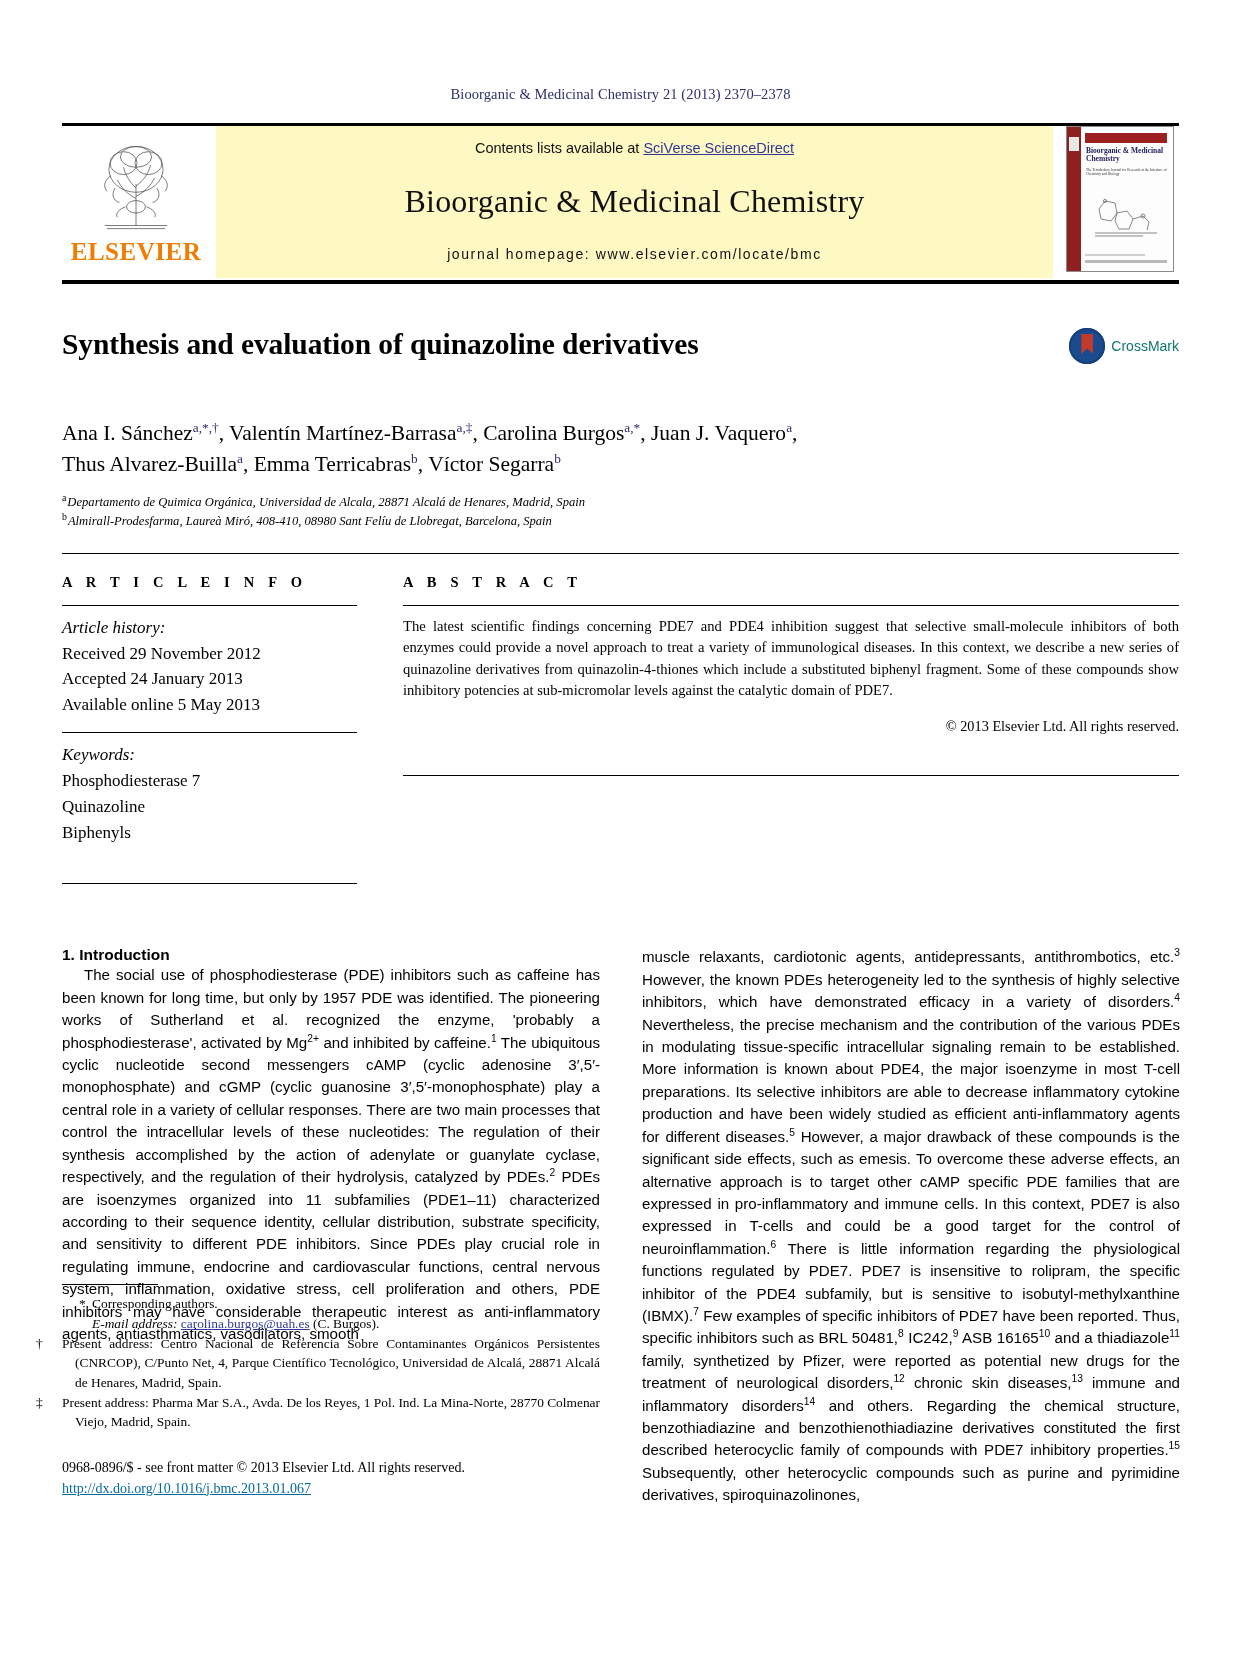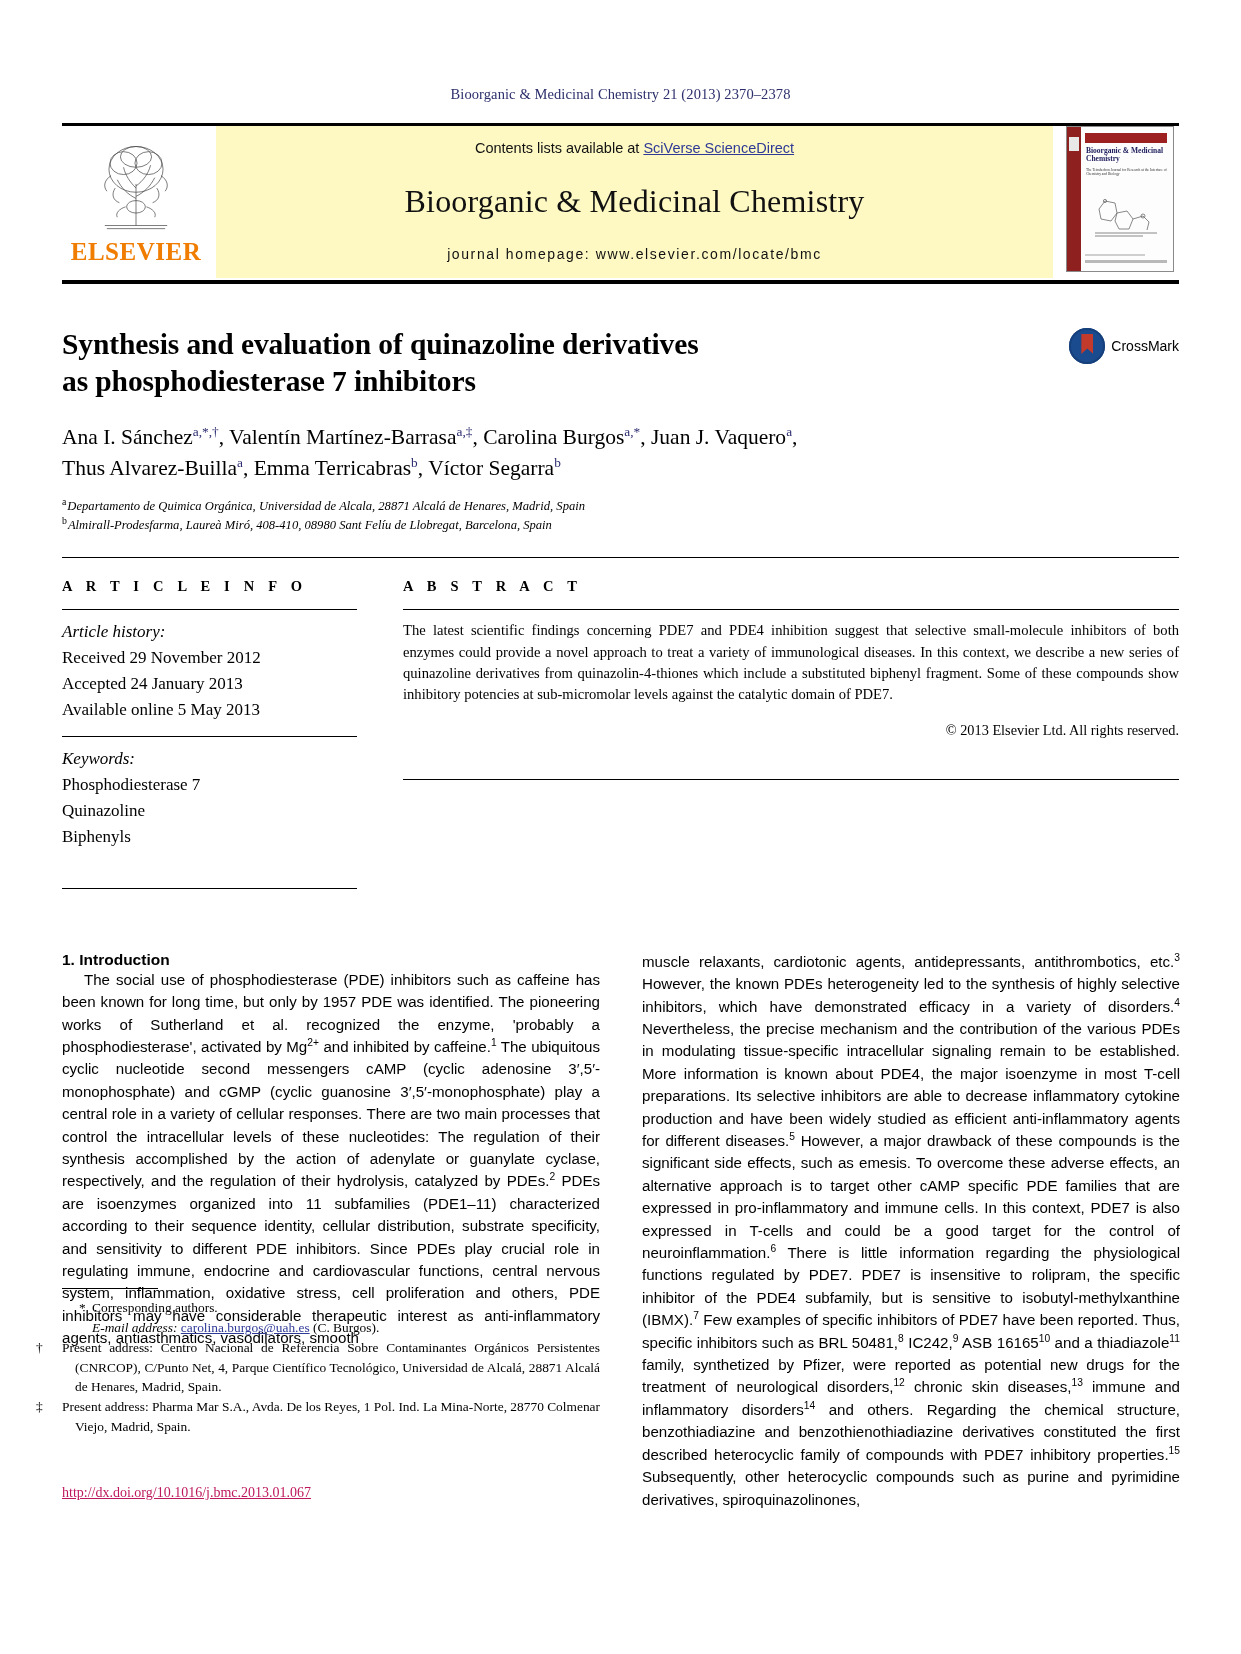--- a/index.html
+++ b/index.html
@@ -201,21 +201,21 @@
     content: "";
     position: absolute;
     left: 12px; top: 6px;
     width: 12px; height: 20px;
     background: #c23a2b;
     clip-path: polygon(0 0, 100% 0, 100% 100%, 50% 72%, 0 100%);
   }
   .crossmark-label {
     font-family: "Liberation Sans", sans-serif;
     font-size: 14px;
-    color: #000000;
+    color: #0f766e;
   }
 
   
   .authors {
     margin-top: 22px;
     font-family: "Liberation Serif", serif;
     font-size: 21.5px;
     line-height: 1.42;
     max-width: 1000px;
   }
@@ -370,21 +370,21 @@
   .bottom-block {
     position: absolute;
     left: 0;
     bottom: 8px;
     width: 560px;
     font-family: "Liberation Serif", serif;
     font-size: 14px;
     line-height: 1.5;
   }
   .doi-link {
-    color: #be185d;
+    color: #0369a1;
     text-decoration: underline;
   }
 </style>
 </head>
 <body>
 
 <div class="page">
 
   <div class="running-head">Bioorganic &amp; Medicinal Chemistry 21 (2013) 2370–2378</div>
 
@@ -445,21 +445,20 @@
         <div class="cover-footline2"></div>
         <div class="cover-footline"></div>
       </div>
     </div>
   </div>
   <div class="masthead-bottom-rule"></div>
 
   <div class="title-area">
     <div class="article-title">
       <div>Synthesis and evaluation of quinazoline derivatives</div>
-      <div>as phosphodiesterase 7 inhibitors</div>
     </div>
     <div class="crossmark">
       <div class="crossmark-badge"></div>
       <div class="crossmark-label">CrossMark</div>
     </div>
   </div>
 
   <div class="authors">
     <span><span>Ana I. Sánchez</span><sup>a,*,†</sup></span>,
     <span><span>Valentín Martínez-Barrasa</span><sup>a,‡</sup></span>,
@@ -524,20 +523,21 @@
         </div>
         <div class="footnote">
           <span class="marker">†</span><span>Present address: Centro Nacional de Referencia Sobre Contaminantes Orgánicos Persistentes (CNRCOP), C/Punto Net, 4, Parque Científico Tecnológico, Universidad de Alcalá, 28871 Alcalá de Henares, Madrid, Spain.</span>
         </div>
         <div class="footnote">
           <span class="marker">‡</span><span>Present address: Pharma Mar S.A., Avda. De los Reyes, 1 Pol. Ind. La Mina-Norte, 28770 Colmenar Viejo, Madrid, Spain.</span>
         </div>
       </div>
 
       <div class="bottom-block">
+        <div>0968-0896/$ - see front matter © 2013 Elsevier Ltd. All rights reserved.</div>
         <a class="doi-link" href="#">http://dx.doi.org/10.1016/j.bmc.2013.01.067</a>
       </div>
     </div>
 
     <div class="body-col">
       <div class="para">
         <span>muscle relaxants, cardiotonic agents, antidepressants, antithrombotics, etc.</span><span id="right-parts"><sup>3</sup><span> However, the known PDEs heterogeneity led to the synthesis of highly selective inhibitors, which have demonstrated efficacy in a variety of disorders.</span><sup>4</sup><span> Nevertheless, the precise mechanism and the contribution of the various PDEs in modulating tissue-specific intracellular signaling remain to be established. More information is known about PDE4, the major isoenzyme in most T-cell preparations. Its selective inhibitors are able to decrease inflammatory cytokine production and have been widely studied as efficient anti-inflammatory agents for different diseases.</span><sup>5</sup><span> However, a major drawback of these compounds is the significant side effects, such as emesis. To overcome these adverse effects, an alternative approach is to target other cAMP specific PDE families that are expressed in pro-inflammatory and immune cells. In this context, PDE7 is also expressed in T-cells and could be a good target for the control of neuroinflammation.</span><sup>6</sup><span> There is little information regarding the physiological functions regulated by PDE7. PDE7 is insensitive to rolipram, the specific inhibitor of the PDE4 subfamily, but is sensitive to isobutyl-methylxanthine (IBMX).</span><sup>7</sup><span> Few examples of specific inhibitors of PDE7 have been reported. Thus, specific inhibitors such as BRL 50481,</span><sup>8</sup><span> IC242,</span><sup>9</sup><span> ASB 16165</span><sup>10</sup><span> and a thiadiazole</span><sup>11</sup><span> family, synthetized by Pfizer, were reported as potential new drugs for the treatment of neurological disorders,</span><sup>12</sup><span> chronic skin diseases,</span><sup>13</sup><span> immune and inflammatory disorders</span><sup>14</sup><span> and others. Regarding the chemical structure, benzothiadiazine and benzothienothiadiazine derivatives constituted the first described heterocyclic family of compounds with PDE7 inhibitory properties.</span><sup>15</sup><span> Subsequently, other heterocyclic compounds such as purine and pyrimidine derivatives, spiroquinazolinones,</span></span>
       </div>
     </div>
   </div>

